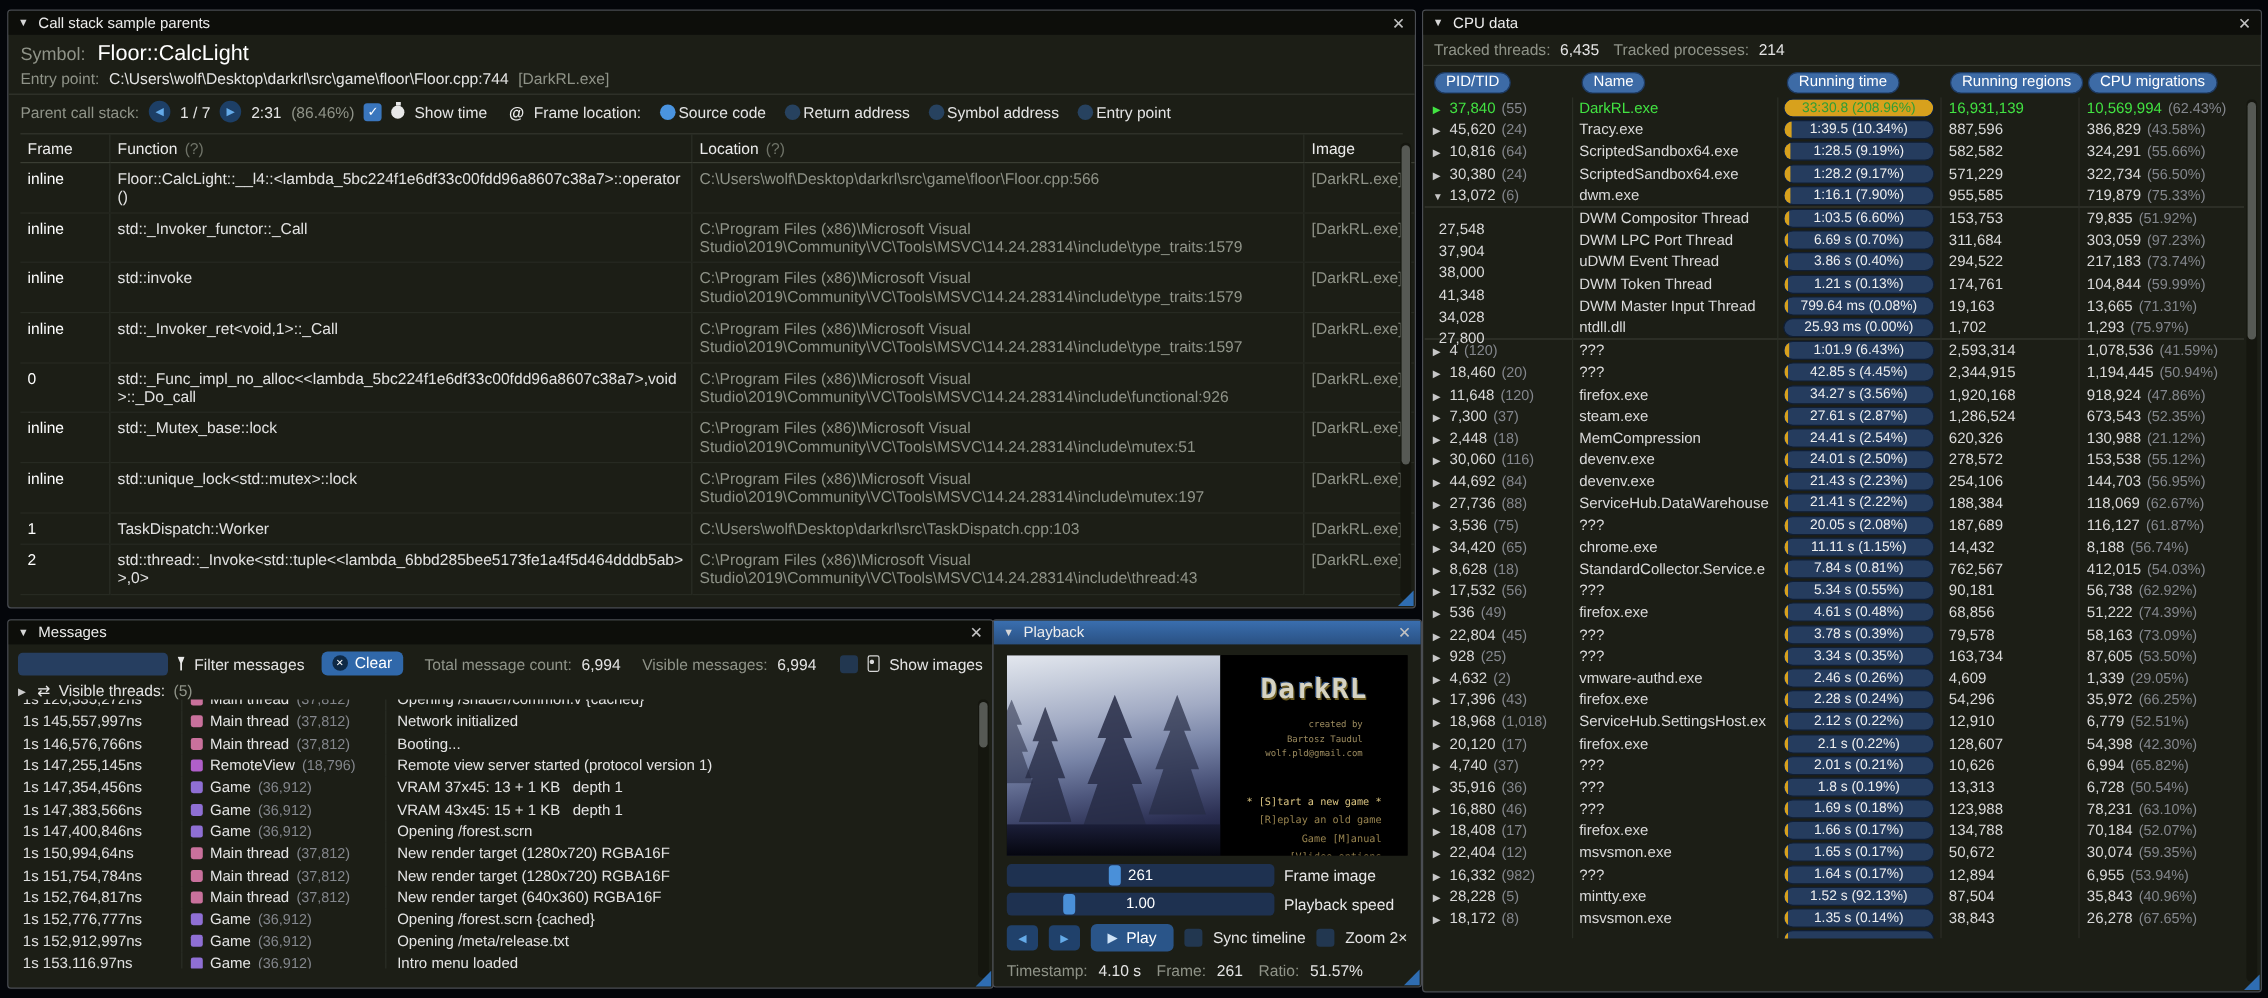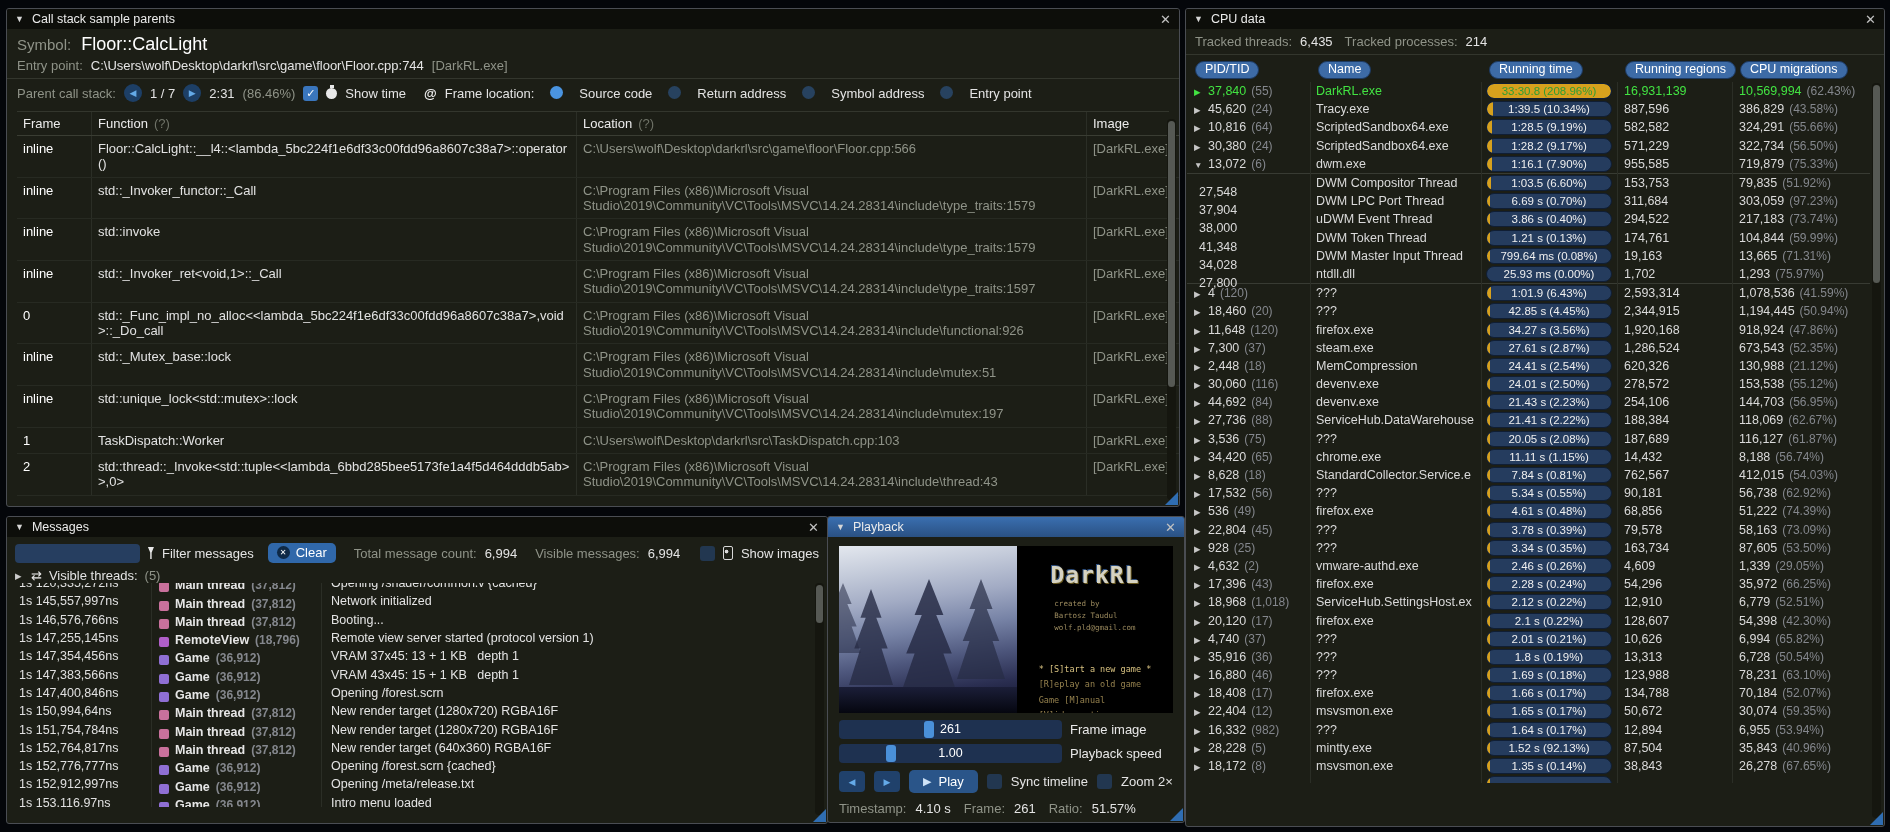--- a/index.html
+++ b/index.html
@@ -27,21 +27,21 @@
   .controls{display:flex;align-items:center;gap:8px;padding:5px 10px;margin-top:4px;
             border-top:1px solid #33362d;font-size:13px;}
   .nav-btn{width:18px;height:18px;border-radius:50%;background:#1d3f66;color:#64aae8;display:inline-flex;
            align-items:center;justify-content:center;font-size:9px;cursor:pointer;}
   .checkbox{width:15px;height:15px;border-radius:3px;background:#3a76bd;color:#fff;font-size:11px;
             display:inline-flex;align-items:center;justify-content:center;cursor:pointer;}
   .checkbox.unchecked{background:#223750;color:transparent;}
   .stopwatch{position:relative;width:11px;height:11px;border-radius:50%;background:#e8e8e8;display:inline-block;}
   .stopwatch::after{content:'';position:absolute;top:-3px;left:3.5px;width:4px;height:3px;background:#e8e8e8;}
   .at-icon{font-weight:bold;color:#f0f0f0;}
-  .radio-wrap{display:inline-flex;gap:16px;margin-left:8px;cursor:pointer;}
+  .radio-wrap{display:inline-flex;align-items:center;gap:2px;margin-left:8px;cursor:pointer;}
   .radio{width:13px;height:13px;border-radius:50%;background:#27425f;display:inline-block;}
   .radio.sel{background:#4a94e0;}
 
   .cs-tablewrap{margin:4px 10px 0 10px;border-top:1px solid #33362d;}
   .cs-table{border-collapse:collapse;table-layout:fixed;width:1146px;font-size:13px;}
   .cs-table th{font-weight:normal;text-align:left;color:#ececec;padding:4px 6px;border-bottom:1px solid #3a3d33;}
   .cs-table th .help{color:#6f7368;margin-left:6px;}
   .cs-table td{padding:5px 6px;vertical-align:top;border-bottom:1px solid #272a22;line-height:1.18;
                overflow-wrap:break-word;word-break:break-word;}
   .cs-table td.c0,.cs-table th.h0{width:62px;}
@@ -77,40 +77,40 @@
   .img-icon{width:14px;height:12px;border:1px solid #d8d8d8;border-radius:2px;display:inline-block;
             background:radial-gradient(circle at 32% 38%, #d8d8d8 1.5px, transparent 2.2px);}
   .threads-row{display:flex;align-items:center;gap:7px;padding:1px 8px 4px;font-size:13px;}
   .threads-row .arr{font-size:8.5px;color:#cscsc;color:#cccccc;cursor:pointer;}
   .swap-icon{color:#e8e8e8;font-size:13px;}
   .msg-list{position:absolute;left:0;top:66px;height:224px;right:14px;overflow:hidden;font-size:12.5px;}
   .msg-row{display:flex;height:18.3px;align-items:center;cursor:default;}
   .msg-row:first-child{margin-top:-9px;}
   .msg-ts{width:132px;padding-left:12px;color:#e0e0e0;flex:none;border-right:1px solid #2b2e26;height:100%;
           display:flex;align-items:center;}
-  .msg-thread{width:162px;flex:none;display:flex;align-items:flex-end;gap:6px;padding-left:7px;
-              border-right:1px solid #2b2e26;height:100%;font-weight:bold;}
+  .msg-thread{width:162px;flex:none;display:flex;align-items:center;gap:6px;padding-left:7px;
+              border-right:1px solid #2b2e26;height:100%;}
   .sw{width:10px;height:10px;border-radius:2px;flex:none;}
   .tname{color:#e6e6e6;}
   .tid{color:#84878d;font-size:12px;}
   .msg-text{padding-left:9px;color:#e4e4e4;white-space:pre;}
 
   
   .pb-image{position:absolute;left:11px;top:29px;width:334px;height:167px;background:#000;overflow:hidden;}
   .pb-forest{position:absolute;left:0;top:0;width:178px;height:100%;
      background:linear-gradient(172deg,#e3e7ee 0%,#c4cbda 16%,#a2abc4 33%,#7783a6 50%,#4e577d 66%,#2b2f52 82%,#0d0f28 100%);}
   .tree{position:absolute;background:#272c45;opacity:.8;
         clip-path:polygon(50% 0,74% 30%,62% 30%,88% 62%,74% 62%,100% 100%,0 100%,26% 62%,12% 62%,38% 30%,26% 30%);}
   .t1{left:10px;bottom:28px;width:44px;height:96px;}
   .t2{left:60px;bottom:14px;width:60px;height:120px;opacity:.85;}
   .t3{left:118px;bottom:34px;width:48px;height:100px;opacity:.7;}
   .t4{left:-14px;bottom:60px;width:36px;height:70px;opacity:.55;}
   .pb-ground{position:absolute;left:0;bottom:0;width:178px;height:26px;background:linear-gradient(#1b1e38,#05060f);}
   .pb-screen{position:absolute;left:178px;right:0;top:0;bottom:0;background:#000;display:flex;flex-direction:column;
-             align-items:center;font-family:"DejaVu Sans Mono",monospace;text-align:left;}
+             align-items:center;font-family:"DejaVu Sans Mono",monospace;text-align:right;}
   .pb-logo{margin-top:16px;font-size:23px;font-weight:bold;letter-spacing:1px;color:#d6d3c2;
            text-shadow:1px 1px 0 #6a5a20,-1px -1px 0 #2c4e7e,0 0 2px #333;}
   .pb-credits{margin-top:10px;font-size:7.5px;line-height:1.6;color:#9b8a5e;}
   .pb-menu{margin-top:28px;font-size:8.5px;line-height:1.8;color:#96824e;}
   .pb-menu div:first-child{color:#d8c280;}
   .pb-slider{position:absolute;left:11px;width:223px;height:19px;background:#1e3150;border-radius:4px;font-size:12.5px;}
   .pb-slider .val{position:absolute;left:0;right:0;top:2px;text-align:center;color:#fff;}
   .pb-slider .handle{position:absolute;top:1px;bottom:1px;width:10px;background:#4a90d9;border-radius:3px;cursor:grab;}
   #slider-frame{top:203px;}
   #slider-speed{top:227px;}

